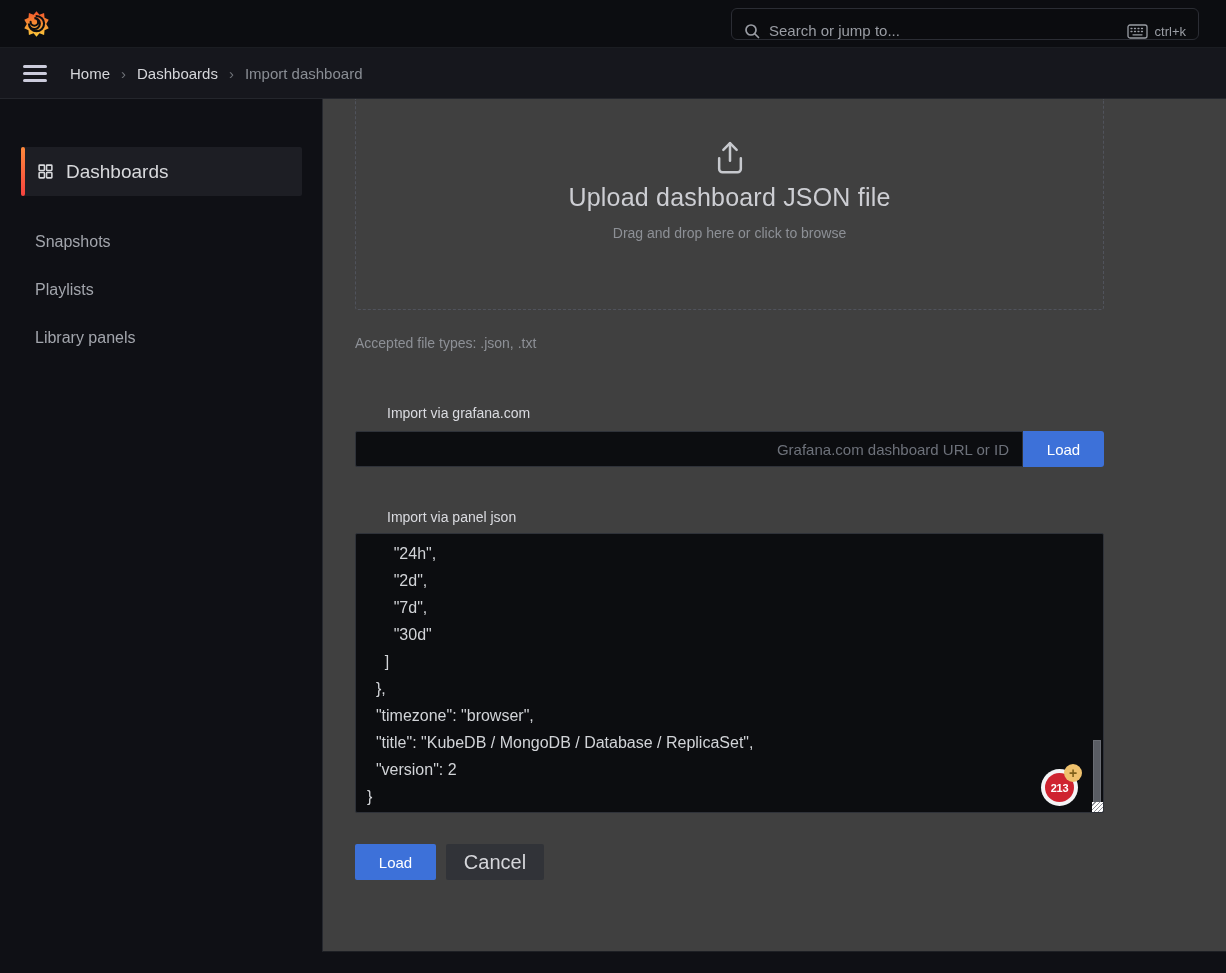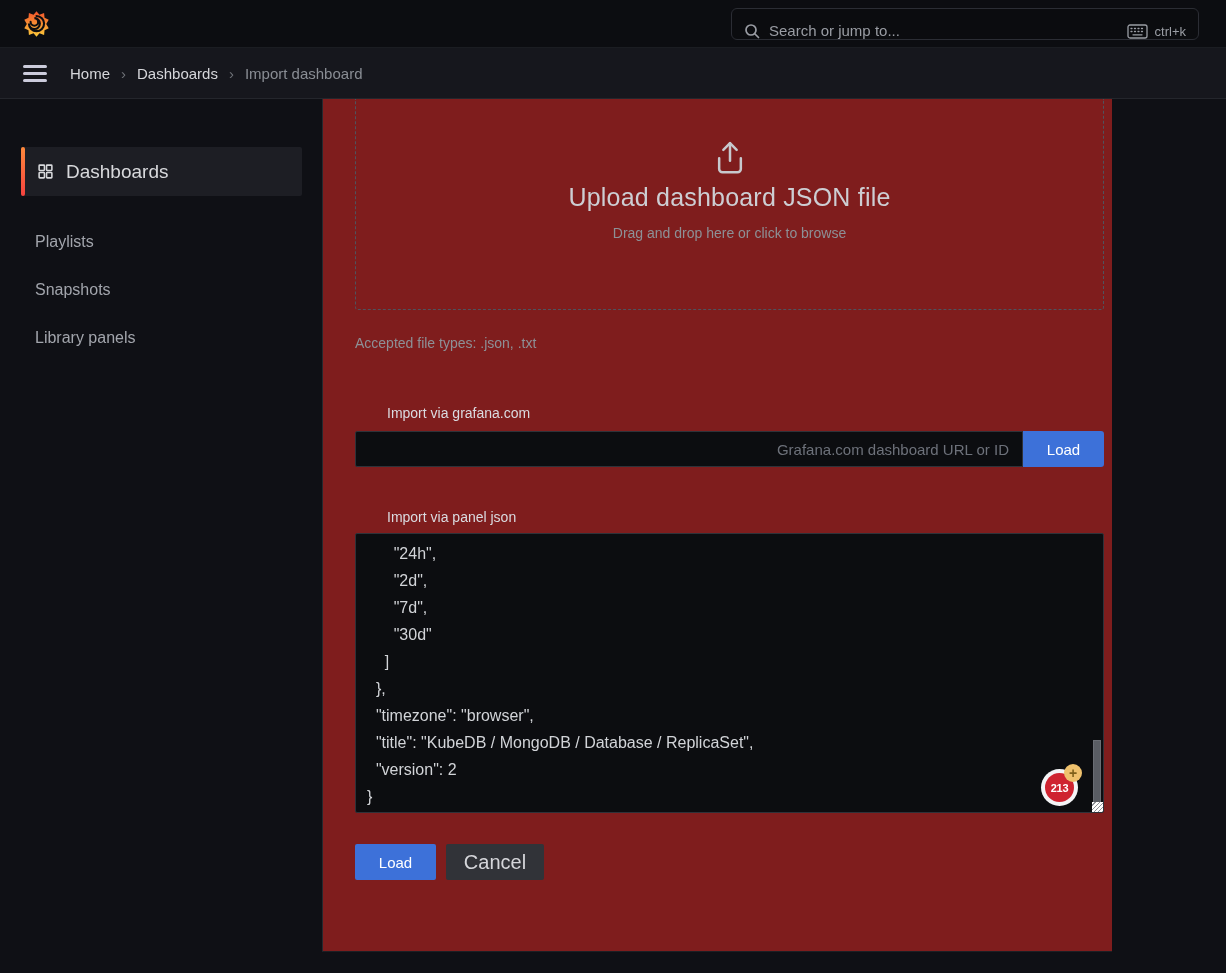--- a/index.html
+++ b/index.html
@@ -42,22 +42,22 @@
     background:#1d1e24;border-radius:2px;display:flex;align-items:center;cursor:pointer;
   }
   .side-accent{position:absolute;left:0;top:0;bottom:0;width:4px;border-radius:2px;
     background:linear-gradient(180deg,#ff8a3c 0%,#f5423e 100%);}
   .side-active .apps-icon{margin-left:16px;width:17px;height:17px;}
   .side-active-label{margin-left:12px;font-size:19px;color:#d8d9dc;}
   .side-items{position:absolute;left:0;top:119px;right:0;list-style:none;margin:0;padding:0;}
   .side-item{height:48px;display:flex;align-items:center;padding-left:35px;font-size:16px;color:#a2a5ac;cursor:pointer;}
   
   .pane{
-    position:absolute;left:322px;top:99px;width:790px;height:853px;
-    background:#7f1d1d;border-left:1px solid #26282e;border-bottom:1px solid #1d1f24;
+    position:absolute;left:322px;top:99px;width:904px;height:853px;
+    background:#404040;border-left:1px solid #26282e;border-bottom:1px solid #1d1f24;
   }
   .dropzone{
     position:absolute;left:32px;top:0;width:749px;height:211px;
     border-left:1px dashed #50535c;border-right:1px dashed #50535c;border-bottom:1px dashed #50535c;
     border-radius:0 0 3px 3px;cursor:pointer;
     display:flex;flex-direction:column;align-items:center;justify-content:center;padding-bottom:28px;
   }
   .upload-icon{width:40px;height:40px;margin-bottom:4px;}
   .upload-title{font-size:25px;color:#cdced3;letter-spacing:.2px;}
   .upload-subtitle{margin-top:13px;font-size:14px;color:#8d9096;}
@@ -155,22 +155,22 @@
         <svg width="17" height="17" viewBox="0 0 24 24" fill="none" stroke="#d8d9dc" stroke-width="2.2">
           <rect x="3" y="3" width="7.5" height="7.5" rx="1"></rect>
           <rect x="13.5" y="3" width="7.5" height="7.5" rx="1"></rect>
           <rect x="3" y="13.5" width="7.5" height="7.5" rx="1"></rect>
           <rect x="13.5" y="13.5" width="7.5" height="7.5" rx="1"></rect>
         </svg>
       </span>
       <span class="side-active-label">Dashboards</span>
     </div>
     <ul class="side-items">
+      <li class="side-item">Snapshots</li>
       <li class="side-item">Playlists</li>
-      <li class="side-item">Snapshots</li>
       <li class="side-item">Library panels</li>
     </ul>
   </aside>
 
   <main class="pane">
 
     <div class="dropzone">
       <span class="upload-icon">
         <svg width="40" height="40" viewBox="0 0 24 24" fill="none" stroke="#c7c9ce" stroke-width="1.5" stroke-linecap="round" stroke-linejoin="round">
           <path d="M8 6.5 L12 2.5 L16 6.5"></path>

